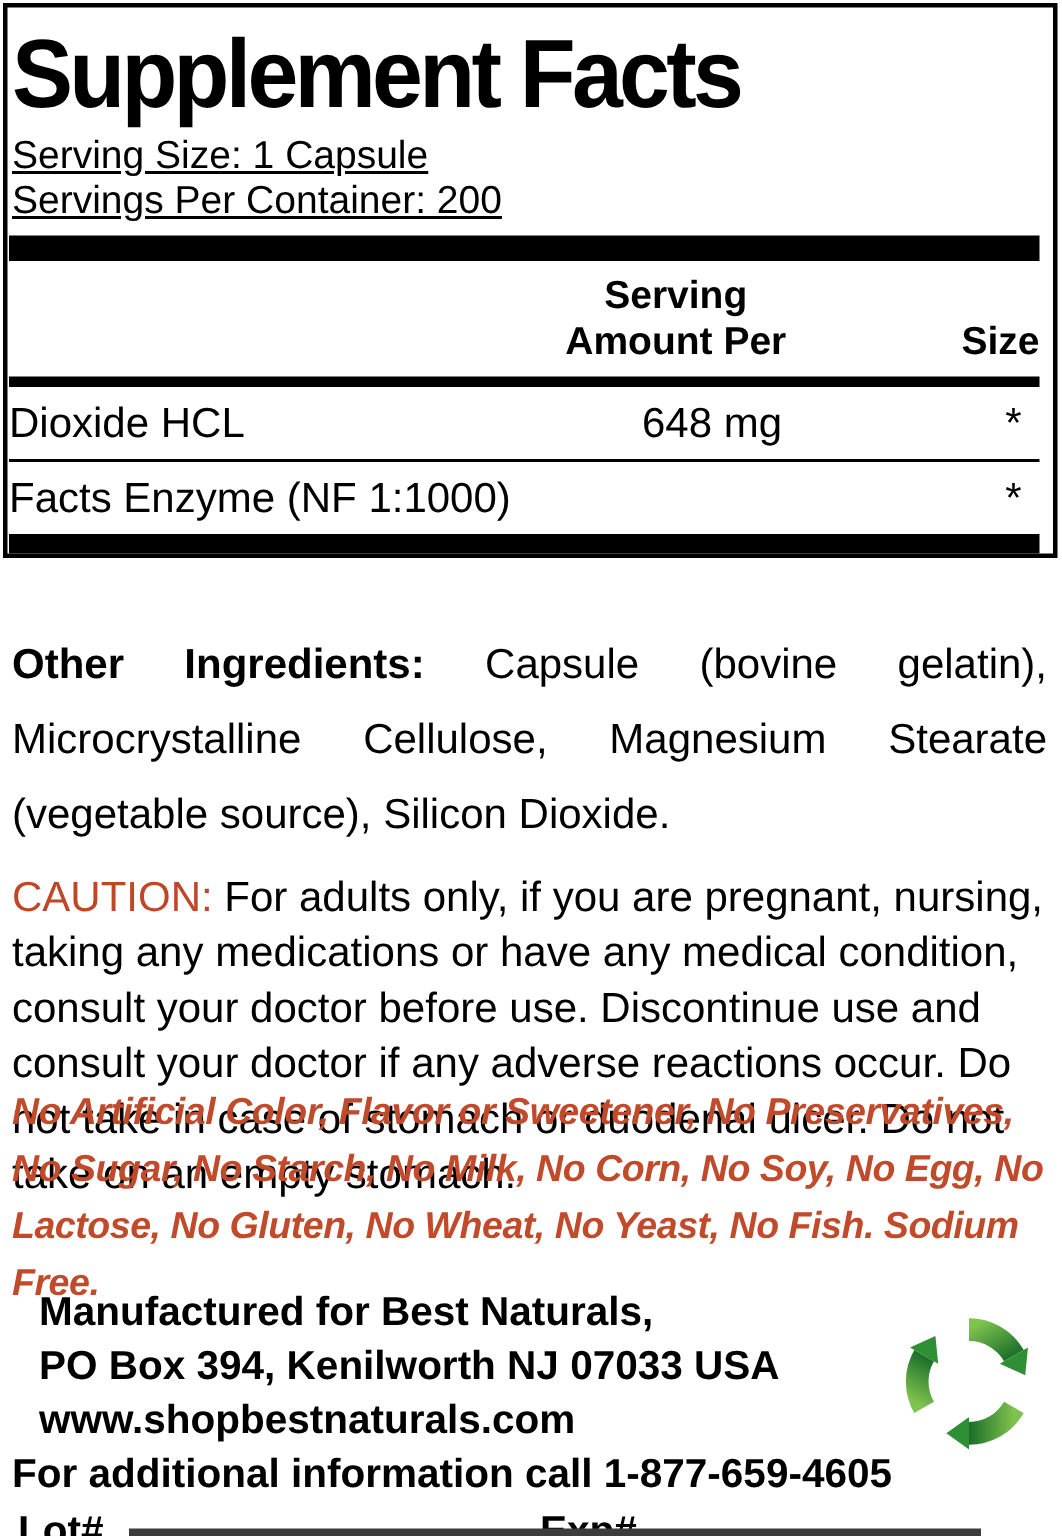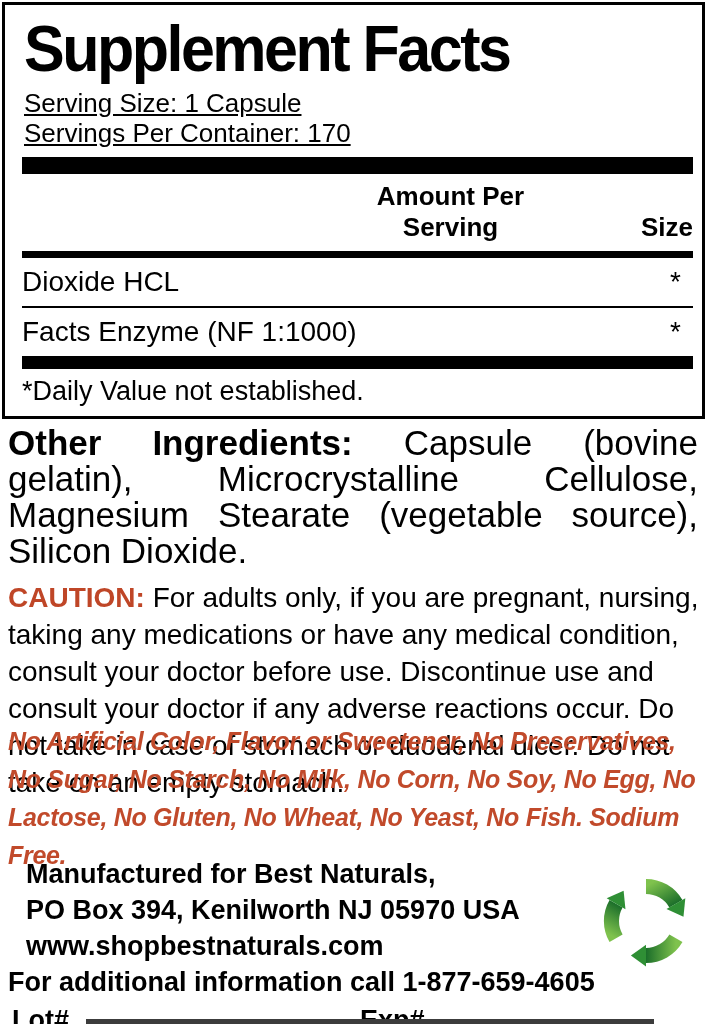--- a/index.html
+++ b/index.html
@@ -5,21 +5,21 @@
   html,body{margin:0;padding:0;}
   body{
     width:708px;height:1024px;background:#ffffff;overflow:hidden;position:relative;
     font-family:"Liberation Sans", sans-serif;color:#000;
     -webkit-font-smoothing:antialiased;
   }
   
   .facts-box{
     position:absolute;top:2px;left:2px;right:3px;
     border:3px solid #000;background:#fff;box-sizing:border-box;
-    padding:6px 9px 0 17px;
+    padding:6px 9px 0 1px;
   }
   .facts-title{
     font-weight:bold;font-size:61px;letter-spacing:-2.5px;line-height:1.0;
     transform:scaleY(1.06);transform-origin:top left;
     margin:6px 0 10px 2px;white-space:nowrap;
   }
   .serving-line{font-size:26px;line-height:30px;margin-left:2px;text-decoration:underline;}
   .bar-thick{height:17px;background:#000;margin-top:9px;}
   .bar-mid{height:7px;background:#000;}
   .bar-heavy{height:13px;background:#000;}
@@ -29,29 +29,29 @@
   .hdr-dv{width:150px;text-align:right;font-weight:bold;font-size:26px;line-height:31px;}
   .nutrient-row{display:flex;align-items:center;padding:8px 0;}
   .nutrient-name{flex:1;font-size:28px;}
   .nutrient-amount{width:205px;font-size:28px;text-align:left;padding-left:10px;box-sizing:border-box;}
   .nutrient-dv{width:70px;font-size:28px;text-align:right;padding-right:12px;box-sizing:border-box;}
   .row-sep{height:2px;background:#000;}
   .footnote{font-size:27px;padding:7px 0 9px 0;}
   
   .other-ing{
     position:absolute;top:390px;left:8px;right:10px;
-    font-size:35px;line-height:36px;text-align:justify;
+    font-size:28px;line-height:50px;text-align:justify;
   }
   .other-ing b{font-weight:bold;}
   
   .caution{
     position:absolute;top:551px;left:8px;right:8px;
     font-size:28px;line-height:37px;text-align:left;
   }
-  .caution-label{font-weight:bold;}
+  .caution-label{font-weight:normal;}
   
   .claims{
     position:absolute;top:697px;left:8px;right:8px;
     font-size:25px;line-height:38px;font-style:italic;font-weight:bold;
     letter-spacing:-0.3px;
   }
   
   .footer{
     position:absolute;top:856px;left:0;width:600px;
     font-weight:bold;font-size:27px;line-height:36px;
@@ -63,63 +63,63 @@
   .exp{}
   .recycle-wrap{position:absolute;top:858px;right:8px;width:108px;height:130px;}
   .bottom-bar{position:absolute;left:86px;bottom:0;width:568px;height:5px;background:#3c3c3c;}
 </style>
 </head>
 <body>
 
 <div class="facts-box">
   <div class="facts-title">Supplement Facts</div>
   <div class="serving-line">Serving Size: 1 Capsule</div>
-  <div class="serving-line">Servings Per Container: 170</div>
+  <div class="serving-line">Servings Per Container: 200</div>
 
   <div class="bar-thick"></div>
 
   <div class="hdr-row">
     <div class="hdr-spacer"></div>
     <div class="hdr-amount">
+      <div>Serving</div>
       <div>Amount Per</div>
-      <div>Serving</div>
     </div>
     <div class="hdr-dv">
       <div>Size</div>
     </div>
   </div>
 
   <div class="bar-mid"></div>
 
   <div class="nutrient-row">
     <div class="nutrient-name">Dioxide HCL</div>
+    <div class="nutrient-amount">648 mg</div>
     <div class="nutrient-dv">*</div>
   </div>
 
   <div class="row-sep"></div>
 
   <div class="nutrient-row">
     <div class="nutrient-name">Facts Enzyme (NF 1:1000)</div>
     <div class="nutrient-dv">*</div>
   </div>
 
   <div class="bar-heavy"></div>
 
-  <div class="footnote">*Daily Value not established.</div>
 </div>
 
 <p class="other-ing"><b>Other Ingredients:</b><span> Capsule (bovine gelatin), Microcrystalline Cellulose, Magnesium Stearate (vegetable source), Silicon Dioxide.</span></p>
 
 <p class="caution"><span class="caution-label" style="color: rgb(191, 70, 39);">CAUTION:</span><span> For adults only, if you are pregnant, nursing, taking any medications or have any medical condition, consult your doctor before use. Discontinue use and consult your doctor if any adverse reactions occur. Do not take in case of stomach or duodenal ulcer. Do not take on an empty stomach.</span></p>
 
 <p class="claims" style="color: rgb(193, 74, 43);">No Artificial Color, Flavor or Sweetener, No Preservatives, No Sugar, No Starch, No Milk, No Corn, No Soy, No Egg, No Lactose, No Gluten, No Wheat, No Yeast, No Fish. Sodium Free.</p>
 
 <div class="footer">
   <div class="footer-center">Manufactured for Best Naturals,</div>
-  <div class="footer-center">PO Box 394, Kenilworth NJ 05970 USA</div>
+  <div class="footer-center">PO Box 394, Kenilworth NJ 07033 USA</div>
   <div class="footer-center">www.shopbestnaturals.com</div>
   <div class="footer-wide">For additional information call 1-877-659-4605</div>
   <div class="lot-exp">
     <div class="lot">Lot#</div>
     <div class="exp">Exp#</div>
   </div>
 </div>
 
 <div class="recycle-wrap">
   <svg viewBox="0 0 100 100" width="108" height="126" aria-hidden="true">

